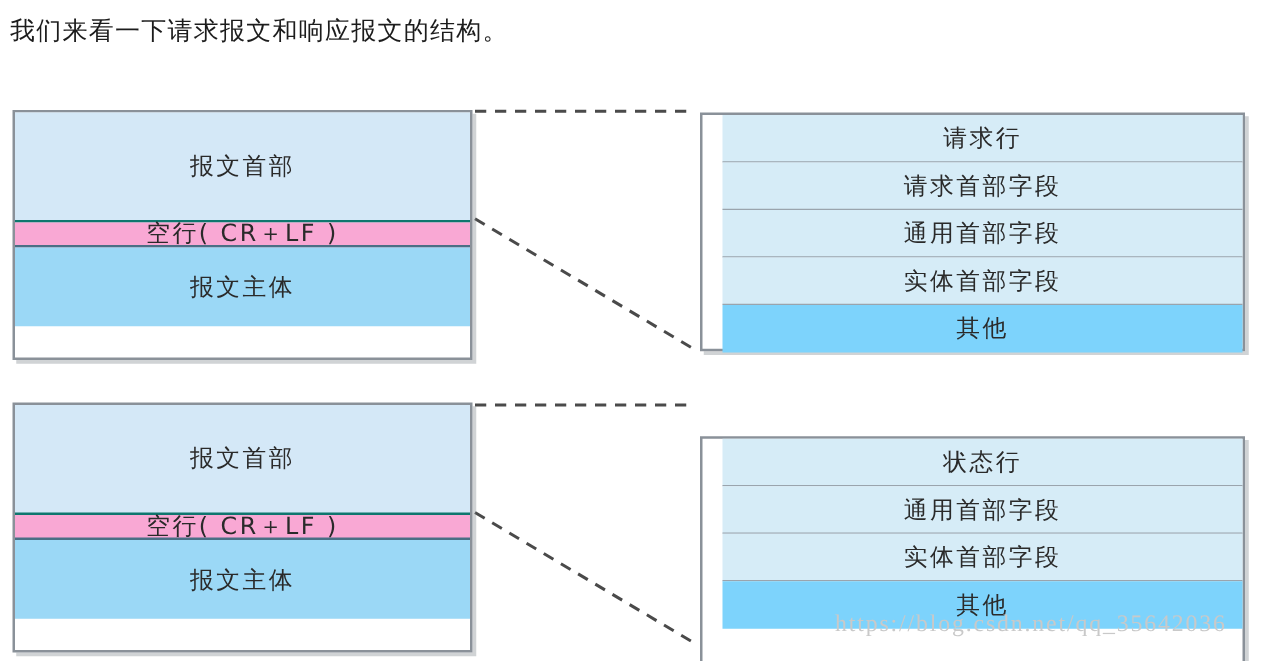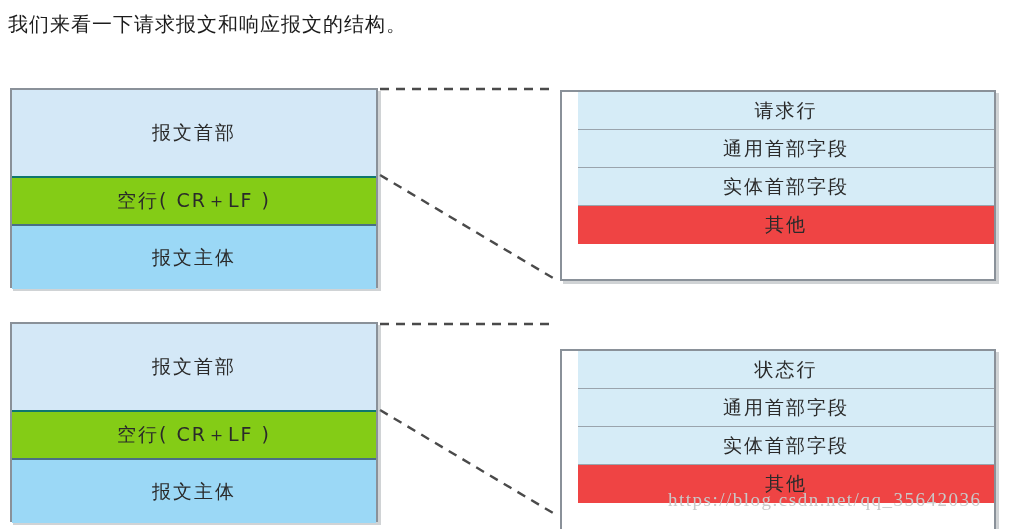--- a/index.html
+++ b/index.html
@@ -53,41 +53,41 @@
   .struct-block { left: 10px; width: 368px; }
   .struct-block.top    { top: 88px;  height: 200px; }
   .struct-block.bottom { top: 322px; height: 200px; }
 
   .struct-row.header {
     height: 88px;
     background: #d4e8f7;
     border-bottom: 2px solid #0f766e;
   }
   .struct-row.blank {
-    height: 48px;
-    background: #84cc16;
+    height: 20px;
+    background: #f9a8d4;
     border-bottom: 2px solid #4a6f85;
   }
   .struct-row.body {
     height: 63px;
     background: #9bd8f6;
   }
 
   
   .detail-block { left: 560px; width: 436px; padding-left: 16px; }
   .detail-block.top    { top: 90px;  height: 191px; }
   .detail-block.bottom { top: 325px; height: 191px; margin-top: 24px; }
 
   .detail-row {
     height: 38px;
     background: #d6ecf7;
     border-bottom: 1.5px solid #9aa4ad;
   }
   .detail-row.last {
-    background: #ef4444;
+    background: #7dd3fc;
     border-bottom: none;
   }
 
   
   .connector-svg {
     position: absolute;
     left: 0;
     top: 0;
     width: 1011px;
     height: 529px;
@@ -121,20 +121,21 @@
 </svg>
 
 <div class="msg-block struct-block top">
   <div class="msg-row struct-row header">报文首部</div>
   <div class="msg-row struct-row blank">空行( CR＋LF )</div>
   <div class="msg-row struct-row body">报文主体</div>
 </div>
 
 <div class="msg-block detail-block top">
   <div class="msg-row detail-row">请求行</div>
+  <div class="msg-row detail-row">请求首部字段</div>
   <div class="msg-row detail-row">通用首部字段</div>
   <div class="msg-row detail-row">实体首部字段</div>
   <div class="msg-row detail-row last">其他</div>
 </div>
 
 <div class="msg-block struct-block bottom">
   <div class="msg-row struct-row header">报文首部</div>
   <div class="msg-row struct-row blank">空行( CR＋LF )</div>
   <div class="msg-row struct-row body">报文主体</div>
 </div>

